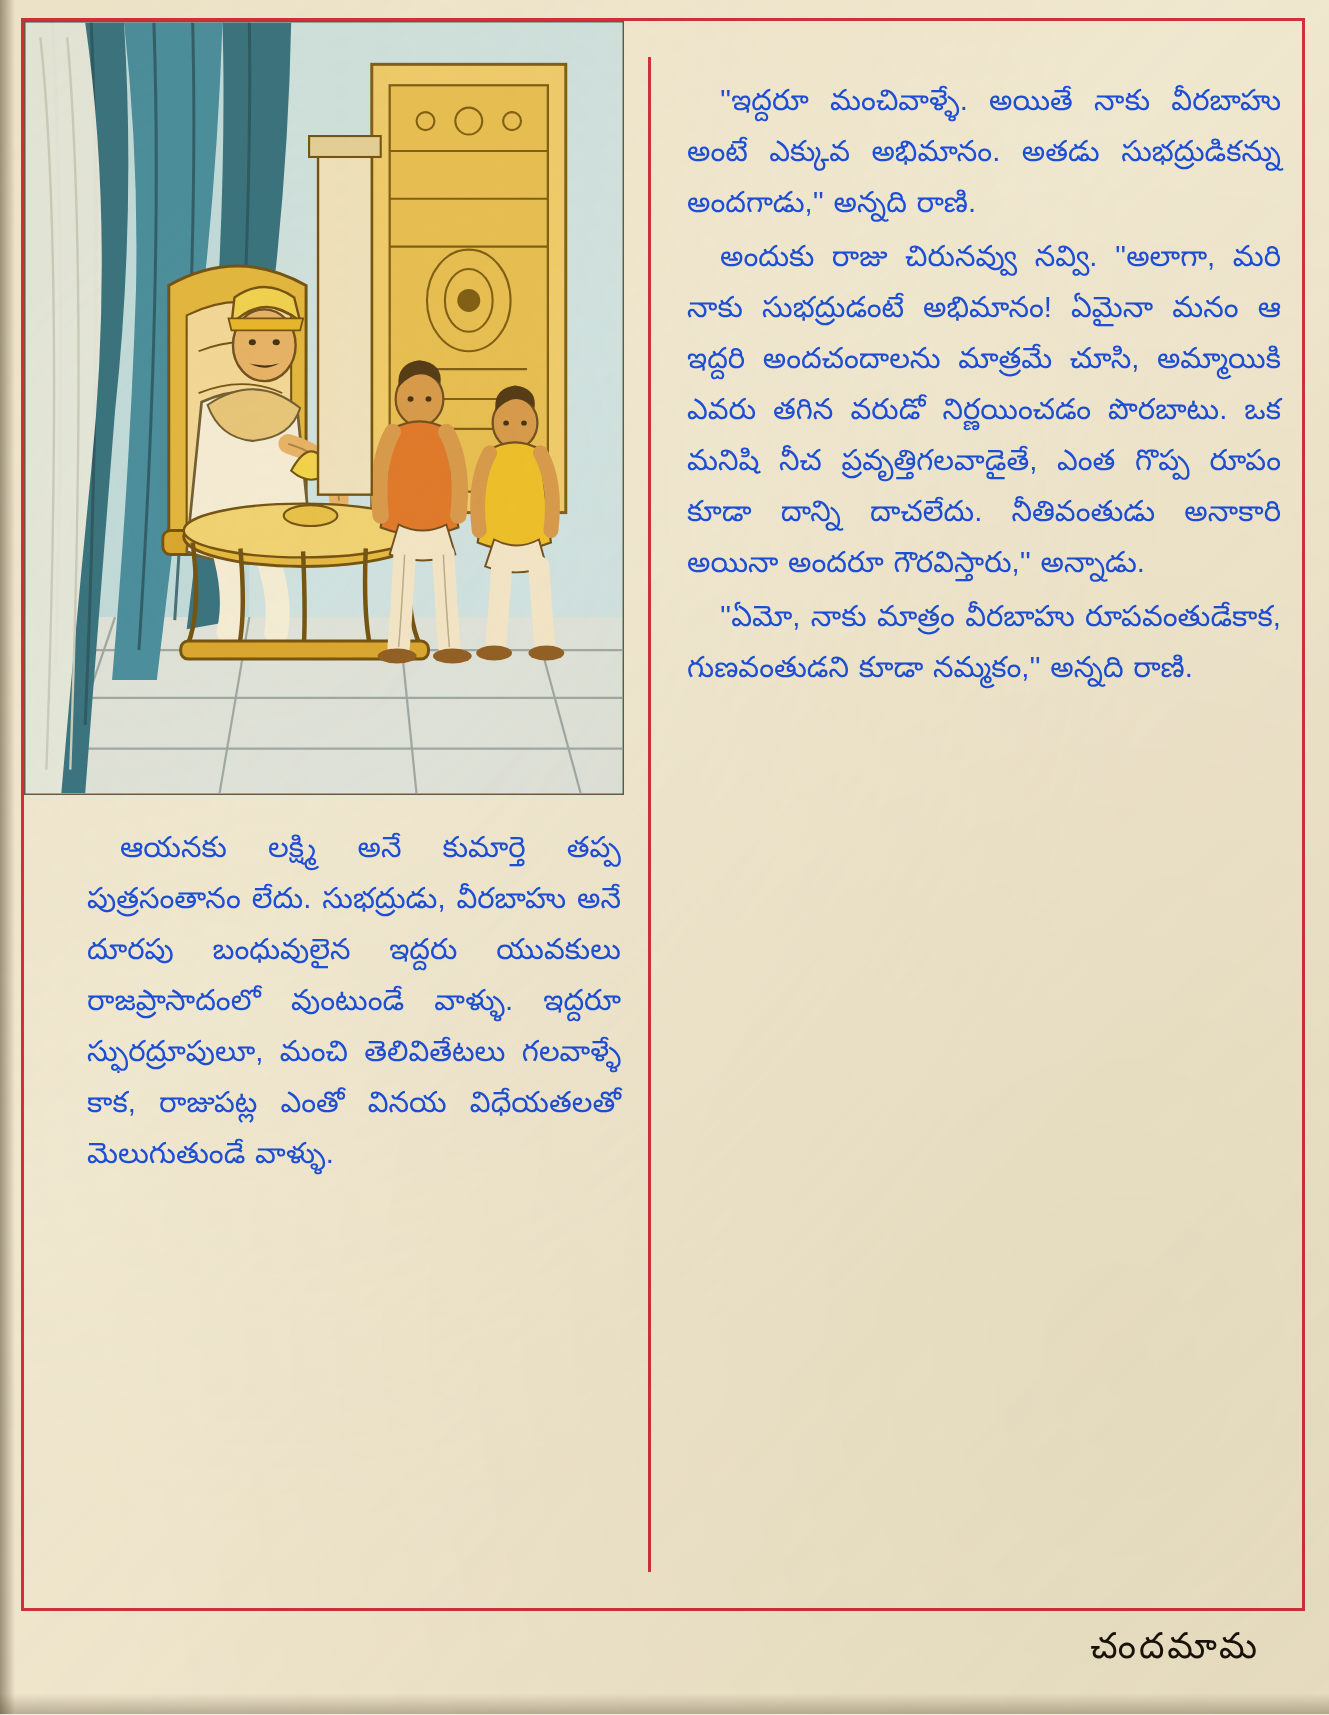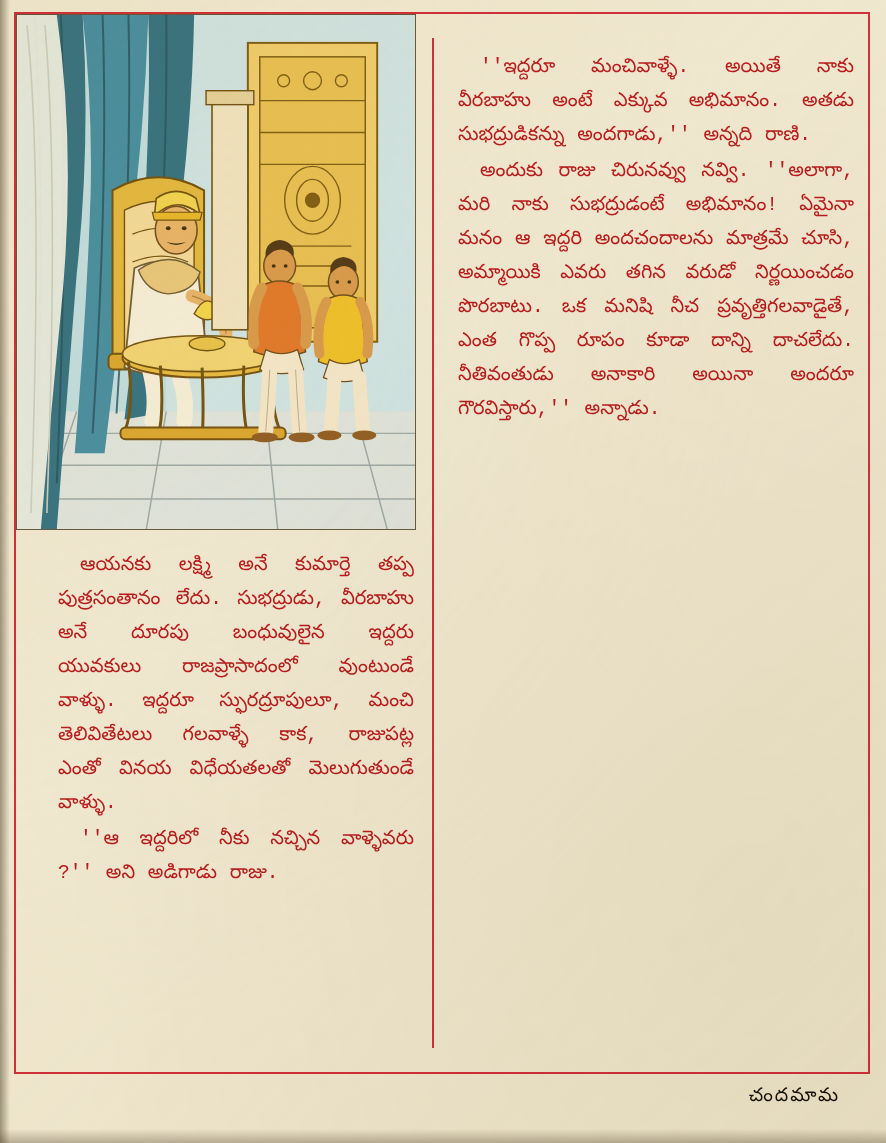--- a/index.html
+++ b/index.html
@@ -58,22 +58,22 @@
     overflow: hidden;
     background: #9fd3e4;
     border: 1px solid #6a5a3a;
     box-sizing: border-box;
   }
   .ill-svg { display: block; width: 100%; height: 100%; }
 
   
   .col {
     position: absolute;
-    color: #b91c1c;
-    font-family: Liberation Mono, monospace;
+    color: #1d4ed8;
+    font-family: Liberation Sans, sans-serif;
     font-size: 19.5px;
     line-height: 34px;
     text-align: justify;
     text-justify: inter-word;
   }
   .col.left {
     left: 58px;
     top: 548px;
     width: 356px;
   }
@@ -94,21 +94,21 @@
     left: 62px;
     top: 1148px;
     font-size: 27px;
     color: #1a1208;
     font-family: "Liberation Serif", serif;
   }
   .masthead {
     position: absolute;
     right: 46px;
     top: 1084px;
-    font-size: 19px;
+    font-size: 24px;
     color: #1a1208;
     letter-spacing: 2px;
     font-family: "Liberation Sans", sans-serif;
   }
   .edge-shadow {
     position: absolute;
     left: 0; top: 0;
     width: 10px; height: 1143px;
     background: linear-gradient(to right, rgba(60,45,20,0.45), rgba(60,45,20,0));
     pointer-events: none;
@@ -252,26 +252,26 @@
 
       <rect x="196" y="86" width="36" height="230" fill="#f0e6c8" stroke="#6d4e10" stroke-width="1.6"></rect>
       <rect x="190" y="76" width="48" height="14" fill="#e4d3a0" stroke="#6d4e10" stroke-width="1.4"></rect>
 
       <rect x="0" y="0" width="400" height="516" fill="#e0b53a" opacity="0.08"></rect>
     </svg>
   </div>
 
   <div class="col left">
     <p class="para">ఆయనకు లక్ష్మి అనే కుమార్తె తప్ప పుత్రసంతానం లేదు. సుభద్రుడు, వీరబాహు అనే దూరపు బంధువులైన ఇద్దరు యువకులు రాజప్రాసాదంలో వుంటుండే వాళ్ళు. ఇద్దరూ స్ఫురద్రూపులూ, మంచి తెలివితేటలు గలవాళ్ళే కాక, రాజుపట్ల ఎంతో వినయ విధేయతలతో మెలుగుతుండే వాళ్ళు.</p>
-    <p class="para">''ఆ ఇద్దరిలో నీకు నచ్చిన వాళ్ళెవరు ?'' అని అడిగాడు రాజు.</p>
   </div>
 
   <div class="col right">
     <p class="para">''ఇద్దరూ మంచివాళ్ళే. అయితే నాకు వీరబాహు అంటే ఎక్కువ అభిమానం. అతడు సుభద్రుడికన్ను అందగాడు,'' అన్నది రాణి.</p>
     <p class="para">అందుకు రాజు చిరునవ్వు నవ్వి. ''అలాగా, మరి నాకు సుభద్రుడంటే అభిమానం! ఏమైనా మనం ఆ ఇద్దరి అందచందాలను మాత్రమే చూసి, అమ్మాయికి ఎవరు తగిన వరుడో నిర్ణయించడం పొరబాటు. ఒక మనిషి నీచ ప్రవృత్తిగలవాడైతే, ఎంత గొప్ప రూపం కూడా దాన్ని దాచలేదు. నీతివంతుడు అనాకారి అయినా అందరూ గౌరవిస్తారు,'' అన్నాడు.</p>
+    <p class="para">''ఏమో, నాకు మాత్రం వీరబాహు రూపవంతుడేకాక, గుణవంతుడని కూడా నమ్మకం,'' అన్నది రాణి.</p>
   </div>
 
   <div class="folio">26</div>
   <div class="masthead">చందమామ</div>
 
   <div class="edge-shadow"></div>
   <div class="edge-shadow-b"></div>
 </div>
 
 </body></html>

